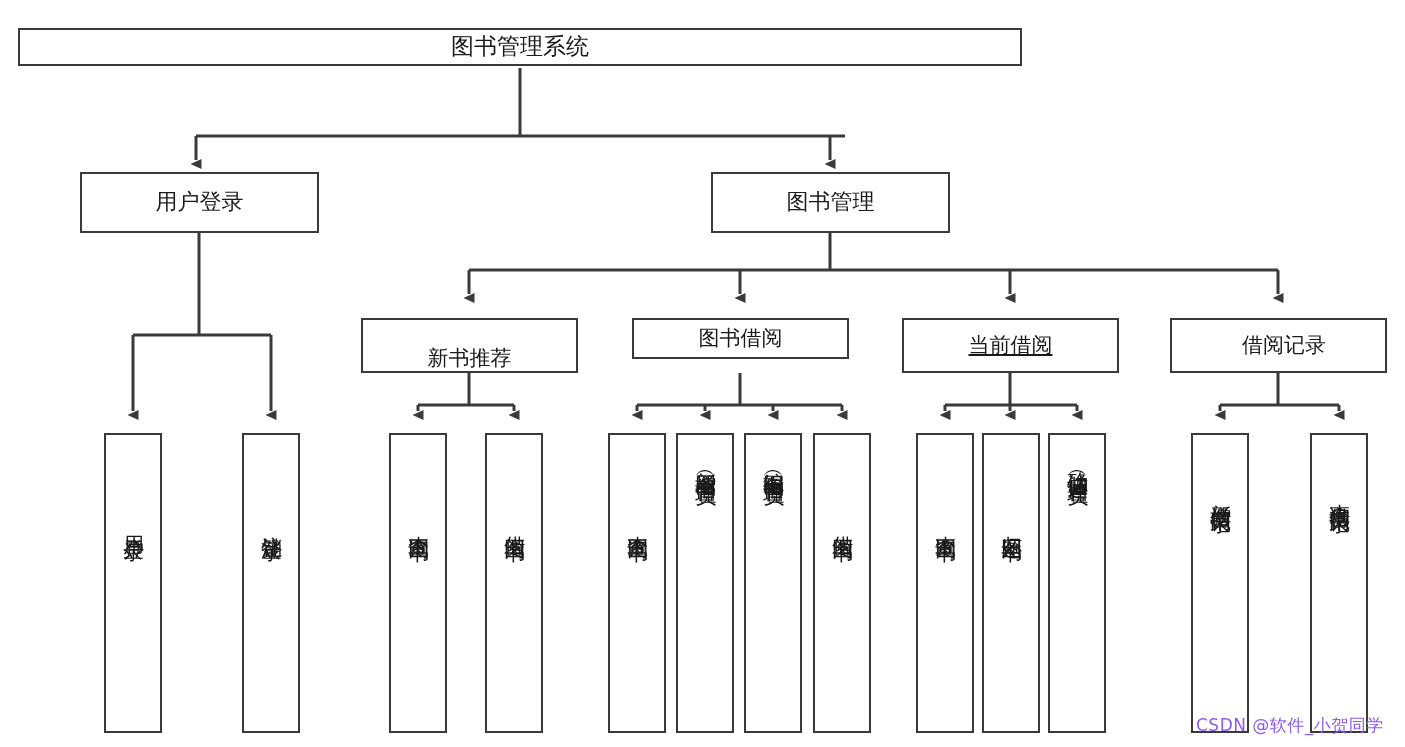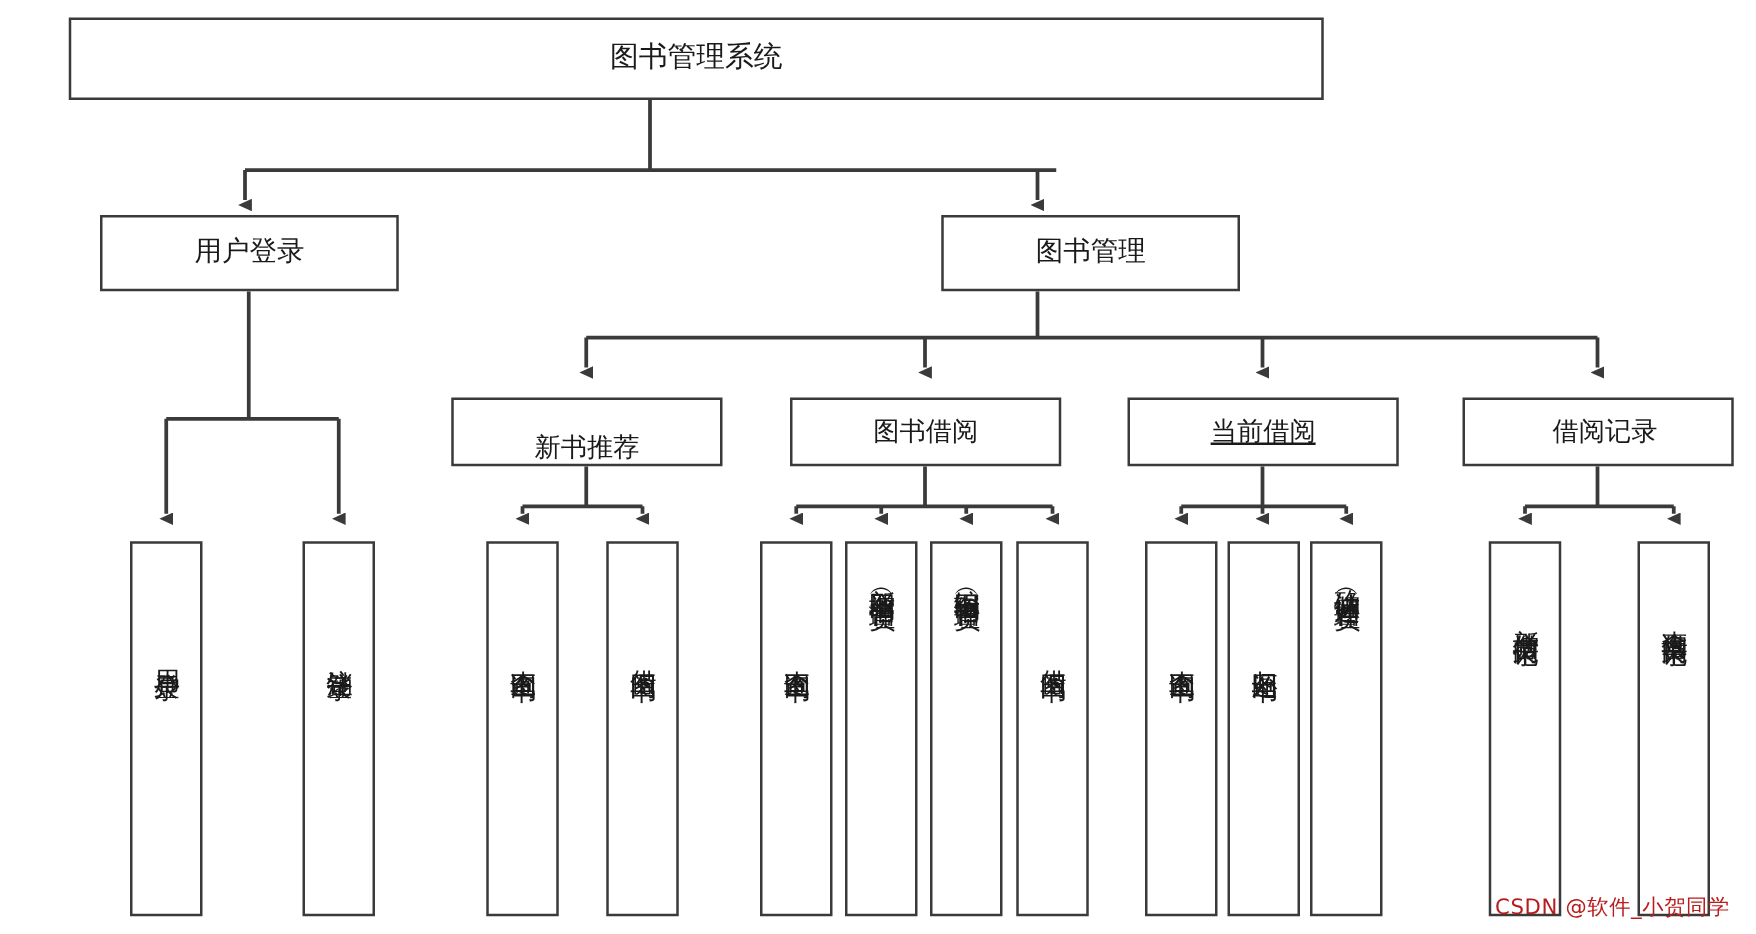--- a/index.html
+++ b/index.html
@@ -57,21 +57,21 @@
   }
   .node.leaf .vtxt {
     display: block;
     margin-top: 78px;
   }
   .watermark {
     position: absolute;
     left: 1196px;
     top: 714px;
     font-size: 17px;
-    color: #b91c1c;
+    color: #8b5cf6;
     white-space: nowrap;
     letter-spacing: 0.5px;
   }
 </style>
 </head>
 <body>
 
 <div id="canvas">
 
   <svg id="wires" viewBox="0 0 1405 747">
@@ -117,35 +117,35 @@
       <path d="M1010,405 L1010,411" marker-end="url(#arrow)"></path>
       <path d="M1077,405 L1077,411" marker-end="url(#arrow)"></path>
 
       <path d="M1278,373 L1278,405"></path>
       <path d="M1220,405 L1339,405"></path>
       <path d="M1220,405 L1220,411" marker-end="url(#arrow)"></path>
       <path d="M1339,405 L1339,411" marker-end="url(#arrow)"></path>
     </g>
   </svg>
 
-  <div class="node root" style="left:18px; top:14px; width:1004px; height:66px;margin-left:37px;">
+  <div class="node root" style="left:18px; top:28px; width:1004px; height:38px;">
     <span>图书管理系统</span>
   </div>
 
   <div class="node level2" style="left:80px; top:172px; width:239px; height:61px;">
     <span>用户登录</span>
   </div>
-  <div class="node level2" style="left:711px; top:172px; width:239px; height:61px;margin-left:42px;">
+  <div class="node level2" style="left:711px; top:172px; width:239px; height:61px;">
     <span>图书管理</span>
   </div>
 
   <div class="node level3" style="left:361px; top:318px; width:217px; height:55px;align-items:flex-end;">
     <span>新书推荐</span>
   </div>
-  <div class="node level3" style="left:632px; top:318px; width:217px; height:55px;">
+  <div class="node level3" style="left:632px; top:318px; width:217px; height:41px;">
     <span>图书借阅</span>
   </div>
   <div class="node level3" style="left:902px; top:318px; width:217px; height:55px;text-decoration:underline;">
     <span>当前借阅</span>
   </div>
   <div class="node level3" style="left:1170px; top:318px; width:217px; height:55px;padding-left:11px;">
     <span>借阅记录</span>
   </div>
 
   <div class="node leaf" style="left:104px; top:433px; width:58px; height:300px;">

